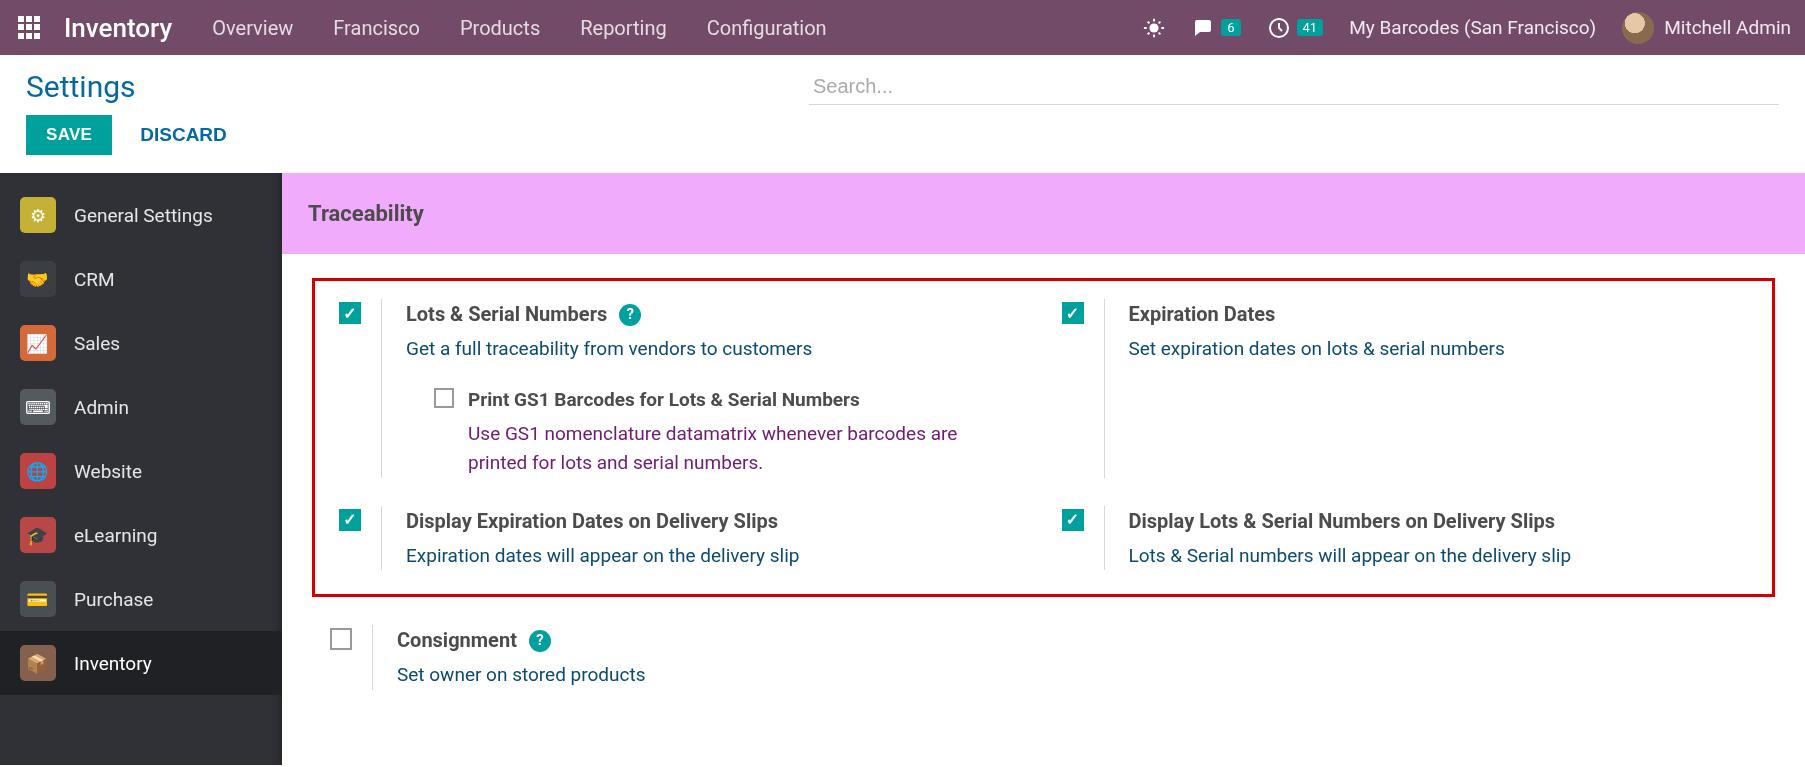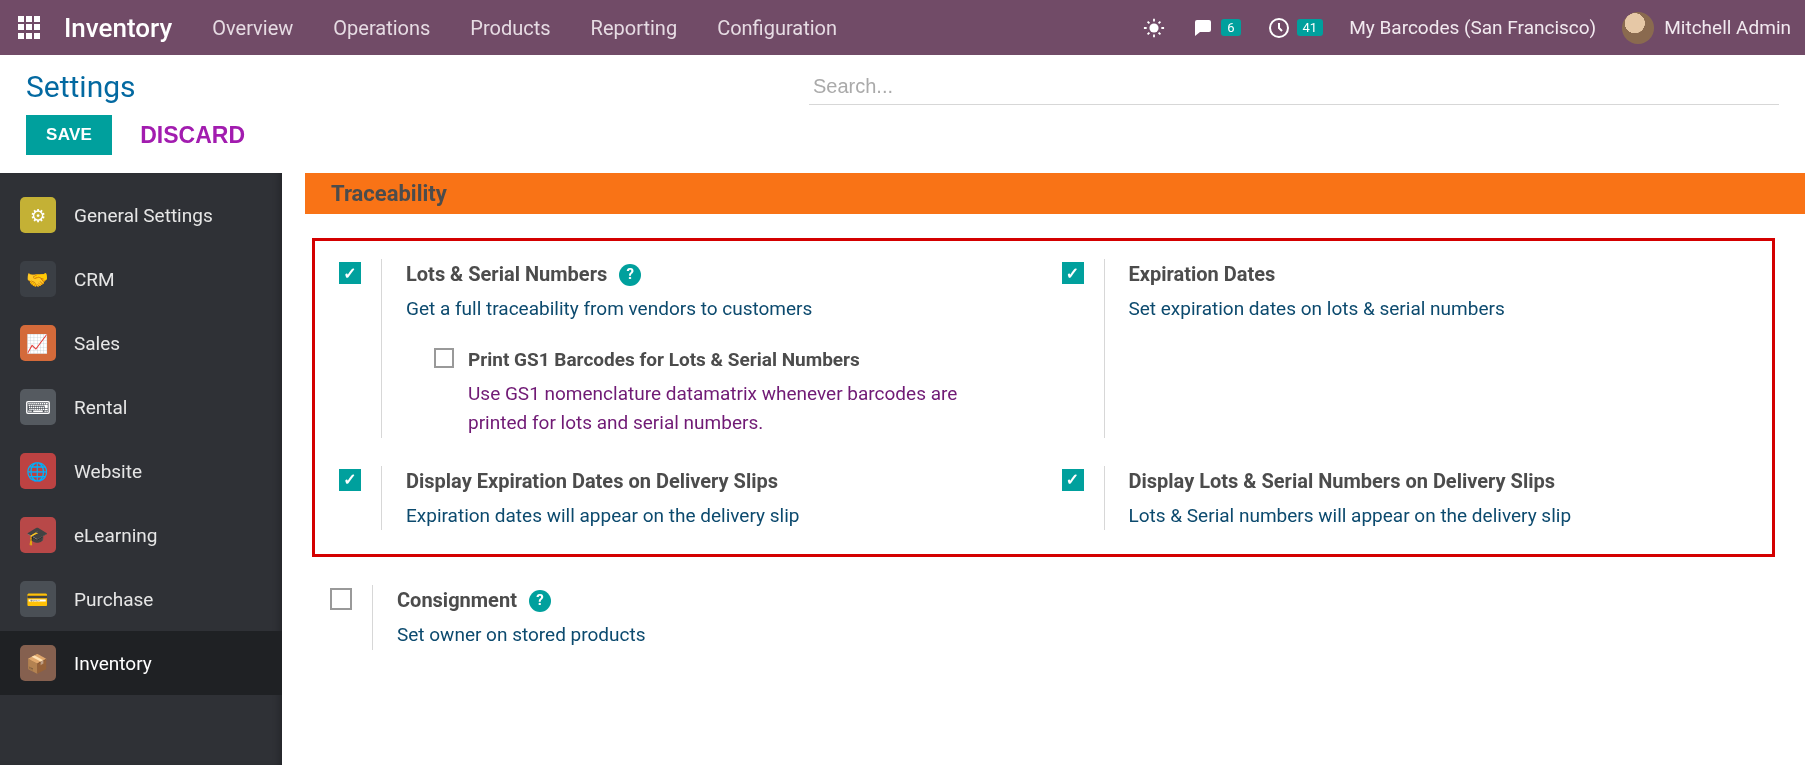--- a/index.html
+++ b/index.html
@@ -59,21 +59,21 @@
     width: 100%; border: none; border-bottom: 1px solid #d7d7d7;
     font-size: 20px; padding: 6px 4px; outline: none; color:#333;
   }
   .search-input::placeholder { color: #aaa; }
   .actions { padding: 6px 26px 18px 26px; display:flex; gap:28px; align-items:center; }
   .btn-save {
     background: #00a09d; color:#fff; border:none; padding: 10px 20px;
     font-size: 17px; font-weight: 600; letter-spacing: .3px; cursor:pointer;
   }
   .btn-discard {
-    background: transparent; border: none; color:#a21caf; font-size: 23px; font-weight:600; cursor:pointer;
+    background: transparent; border: none; color:#0369a1; font-size: 19px; font-weight:600; cursor:pointer;
   }
 
   
   .body-row { display:flex; height: calc(767px - 55px - 120px); }
   .sidebar {
     width: 282px; background:#2f3136; color:#e6e6e6;
     overflow-y:auto; padding-top: 10px; box-shadow: inset -6px 0 10px -6px rgba(0,0,0,.4);
   }
   .sidebar::-webkit-scrollbar{width:8px;}
   .sidebar .side-item {
@@ -90,21 +90,21 @@
   .ic-crm   { background:#3b3f45; }
   .ic-sales { background:#d46a3a; }
   .ic-rental{ background:#555a60; }
   .ic-web   { background:#bd4242; }
   .ic-elearn{ background:#b84848; }
   .ic-purch { background:#4a4f55; }
   .ic-inv   { background:#85604f; }
 
   .content { flex:1; background:#fff; overflow:hidden; }
   .section-head {
-    background:#f97316; padding: 8px 26px; font-size:22px; font-weight:700; color:#4c4c4c;margin-left:23px;
+    background:#f0abfc; padding: 28px 26px; font-size:22px; font-weight:700; color:#4c4c4c;
   }
 
   
   .settings-grid {
     display:grid; grid-template-columns: 1fr 1fr;
     row-gap: 28px; padding: 24px 30px 40px 30px;
   }
   .highlight-box {
     border: 3px solid #d40000;
     grid-column: 1 / span 2;
@@ -147,21 +147,21 @@
       <span></span>
       <span></span>
       <span></span>
       <span></span>
       <span></span>
       <span></span>
   </div>
   <div class="brand">Inventory</div>
   <div class="nav-items">
     <a>Overview</a>
-    <a>Operations</a>
+    <a>Francisco</a>
     <a>Products</a>
     <a>Reporting</a>
     <a>Configuration</a>
   </div>
   <div class="nav-right">
     <div class="nav-icon">
       <svg width="22" height="22" viewBox="0 0 24 24" fill="currentColor">
           <circle cx="12" cy="12" r="5"></circle>
           <path d="M12 2v3M12 19v3M4 12H1M23 12h-3M5 5l2 2M17 17l2 2M5 19l2-2M17 7l2-2" stroke="#fff" stroke-width="2"></path>
         </svg>
@@ -207,21 +207,21 @@
     <div class="side-item">
       <div class="side-icon ic-crm">🤝</div>
       <span>CRM</span>
     </div>
     <div class="side-item">
       <div class="side-icon ic-sales">📈</div>
       <span>Sales</span>
     </div>
     <div class="side-item">
       <div class="side-icon ic-rental">⌨</div>
-      <span>Rental</span>
+      <span>Admin</span>
     </div>
     <div class="side-item">
       <div class="side-icon ic-web">🌐</div>
       <span>Website</span>
     </div>
     <div class="side-item">
       <div class="side-icon ic-elearn">🎓</div>
       <span>eLearning</span>
     </div>
     <div class="side-item">

